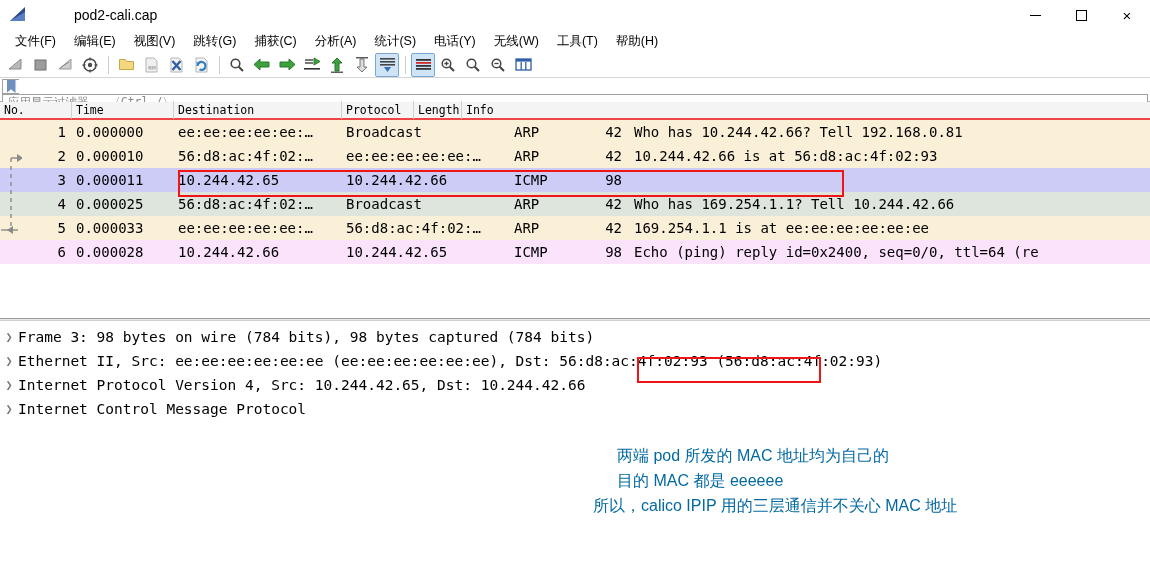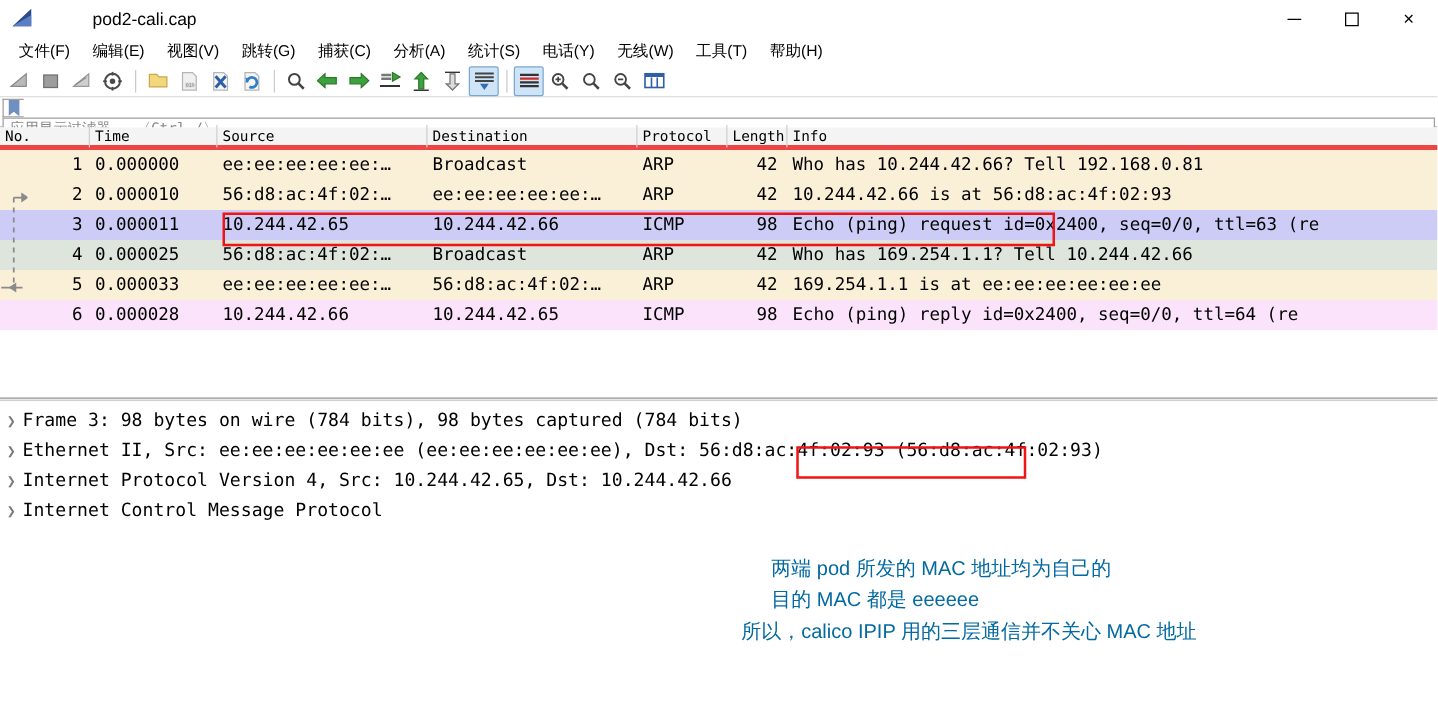--- a/index.html
+++ b/index.html
@@ -76,21 +76,21 @@
   }
   .filter-expr {
     display:flex; align-items:center; padding: 0 6px 16px 8px;
     font-size: 12.5px; color:#000; white-space: nowrap;
   }
 
   
   .packet-list { position: relative; background:#fff; }
   .plist-head {
     display:flex; height: 18px; align-items:center;
-    background:#f4f4f4; border-bottom:4px solid #ef4444;
+    background:#f4f4f4; border-bottom:2px solid #ef4444;
     font-family: "DejaVu Sans Mono", monospace; font-size: 11.5px; color:#000;
   }
   .plist-head .col { padding-left:4px; border-right:1px solid #d0d0d0; height:18px; line-height:18px; overflow:hidden; white-space:nowrap;}
   .prow {
     display:flex; height: 24px; align-items:center; position:relative;
     font-family: "DejaVu Sans Mono", monospace; font-size: 14px; color:#000;
     white-space: nowrap;
   }
   .prow .col { height:24px; line-height:24px; overflow:hidden; white-space:nowrap; padding-left:4px; }
   .col-no   { width: 72px; text-align:right; padding-right:6px; padding-left:0; }
@@ -308,21 +308,20 @@
       </svg>
     </div>
     <div class="filter-caret">▼</div>
     <div class="filter-expr">表达式…</div>
   </div>
 
   <div class="packet-list">
     <div class="plist-head">
       <div class="col col-no" style="text-align:left;padding-left:4px;">No.</div>
       <div class="col col-time">Time</div>
-      <div class="col col-src">Source</div>
       <div class="col col-dst">Destination</div>
       <div class="col col-proto">Protocol</div>
       <div class="col col-len" style="text-align:left;padding-left:4px;">Length</div>
       <div class="col col-info" style="border-right:none;">Info</div>
     </div>
 
     <div id="rows-host">
         <div class="prow" style="background: rgb(250, 240, 215);">
           <div class="col col-no">1</div>
           <div class="col col-time">0.000000</div>
@@ -341,21 +340,20 @@
           <div class="col col-len">42</div>
           <div class="col col-info">10.244.42.66 is at 56:d8:ac:4f:02:93</div>
         </div>
         <div class="prow" style="background: rgb(204, 204, 247);">
           <div class="col col-no">3</div>
           <div class="col col-time">0.000011</div>
           <div class="col col-src">10.244.42.65</div>
           <div class="col col-dst">10.244.42.66</div>
           <div class="col col-proto">ICMP</div>
           <div class="col col-len">98</div>
-          <div class="col col-info">Echo (ping) request  id=0x2400, seq=0/0, ttl=63 (re</div>
         </div>
         <div class="prow" style="background: rgb(221, 229, 221);">
           <div class="col col-no">4</div>
           <div class="col col-time">0.000025</div>
           <div class="col col-src">56:d8:ac:4f:02:…</div>
           <div class="col col-dst">Broadcast</div>
           <div class="col col-proto">ARP</div>
           <div class="col col-len">42</div>
           <div class="col col-info">Who has 169.254.1.1? Tell 10.244.42.66</div>
         </div>

